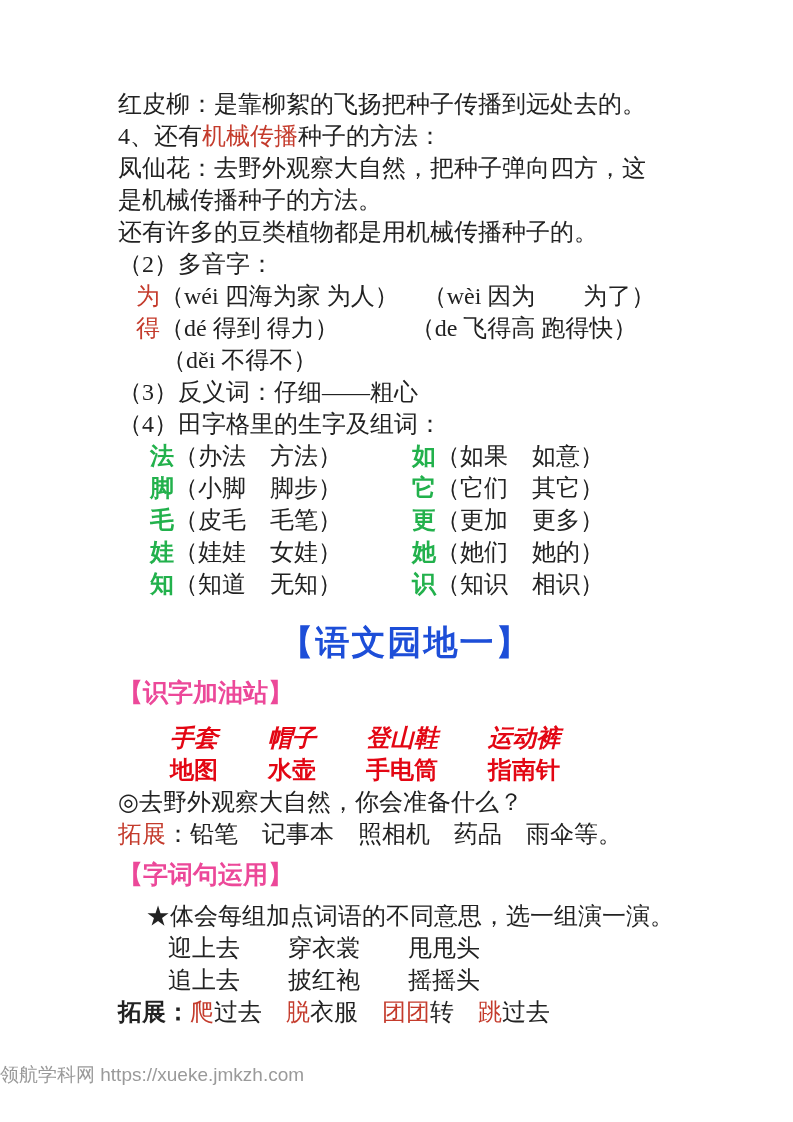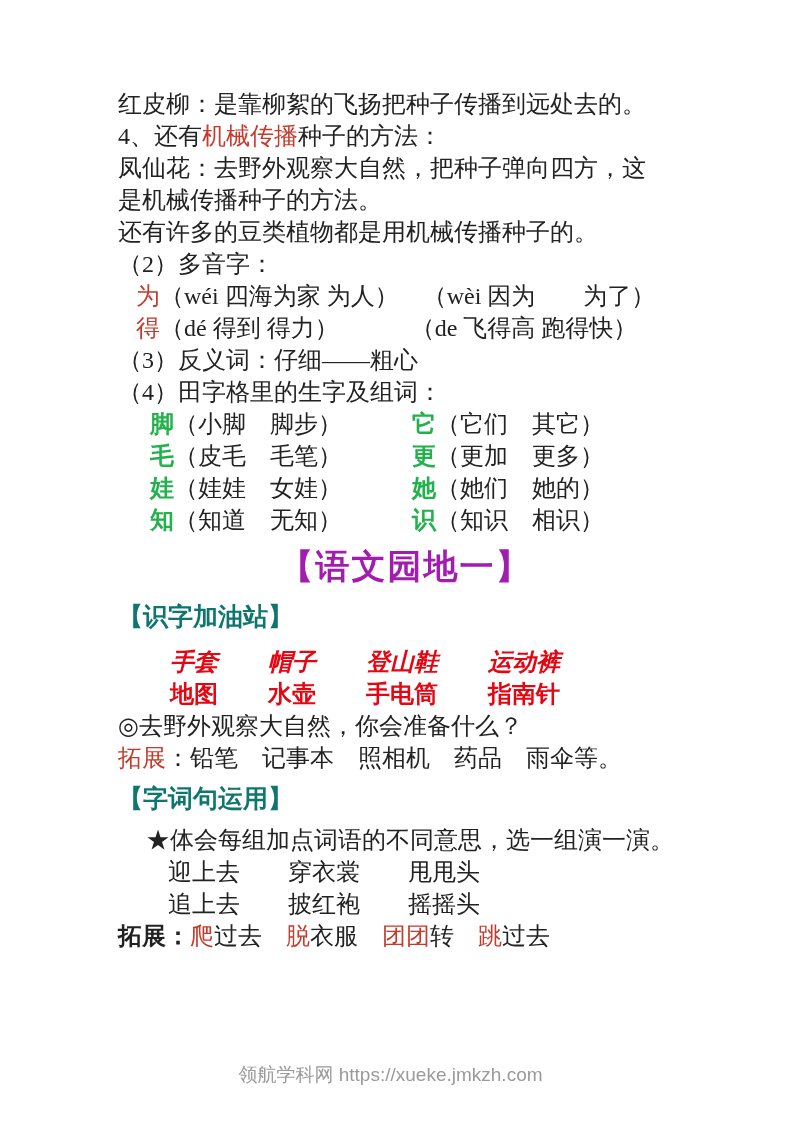--- a/index.html
+++ b/index.html
@@ -25,49 +25,48 @@
   .indent-32{padding-left:32px;}
   .indent-44{padding-left:44px;}
   .indent-50{padding-left:50px;}
   .indent-52{padding-left:52px;}
   .red{color:#c43b2c;}
   .boldred{color:#e30613;font-weight:bold;font-family:"Liberation Sans","DejaVu Sans",sans-serif;}
   .green{color:#22b14c;font-weight:bold;font-family:"Liberation Sans","DejaVu Sans",sans-serif;}
   .blackbold{font-weight:bold;font-family:"Liberation Sans","DejaVu Sans",sans-serif;}
   .char-left{display:inline-block;width:262px;}
   .garden-title{
-    margin:8px 0 0 0;
+    margin:20px 0 0 0;
     height:44px;
     line-height:44px;
     text-align:center;
     font-size:34px;
     font-weight:bold;
-    color:#a21caf;
+    color:#1d4ed8;
     font-family:"Liberation Sans","DejaVu Sans",sans-serif;
     letter-spacing:2px;
   }
   .section-heading{
     margin:0;
     font-size:25px;
     line-height:32px;
     font-weight:bold;
     font-family:"Liberation Sans","DejaVu Sans",sans-serif;
-    color:#0f766e;
+    color:#ec4899;
   }
   .mt8{margin-top:8px;}
   .mt10{margin-top:10px;margin-left:28px;}
   .mt12{margin-top:12px;}
   .mt14{margin-top:14px;font-style:italic;}
   .word-cell{display:inline-block;margin-right:50px;}
   .word-cell:last-child{margin-right:0;}
   .footer{
     position:absolute;
     left:0;right:12px;
     top:1062px;
-    text-align:center;
     font-size:19px;
     color:#9a9a9a;
     font-family:"Liberation Sans","DejaVu Sans",sans-serif;
   }
 </style>
 </head>
 <body>
 
 <div class="page">
   <div class="content">
@@ -79,25 +78,27 @@
     <p class="ln">凤仙花：去野外观察大自然，把种子弹向四方，这</p>
     <p class="ln">是机械传播种子的方法。</p>
     <p class="ln">还有许多的豆类植物都是用机械传播种子的。</p>
 
     <p class="ln">（2）多音字：</p>
 
     <p class="ln indent-18"><span class="red">为</span><span>（wéi 四海为家 为人）　（wèi 因为　　为了）</span></p>
 
     <p class="ln indent-18"><span class="red">得</span><span>（dé 得到 得力）　　　（de 飞得高 跑得快）</span></p>
 
+    <p class="ln indent-44">（děi 不得不）</p>
 
     <p class="ln">（3）反义词：仔细——粗心</p>
 
     <p class="ln">（4）田字格里的生字及组词：</p>
 
+    <p class="ln indent-32"><span class="char-left"><span class="green">法</span><span>（办法　方法）</span></span><span class="green">如</span><span>（如果　如意）</span></p>
 
     <p class="ln indent-32"><span class="char-left"><span class="green">脚</span><span>（小脚　脚步）</span></span><span class="green">它</span><span>（它们　其它）</span></p>
 
     <p class="ln indent-32"><span class="char-left"><span class="green">毛</span><span>（皮毛　毛笔）</span></span><span class="green">更</span><span>（更加　更多）</span></p>
 
     <p class="ln indent-32"><span class="char-left"><span class="green">娃</span><span>（娃娃　女娃）</span></span><span class="green">她</span><span>（她们　她的）</span></p>
 
     <p class="ln indent-32"><span class="char-left"><span class="green">知</span><span>（知道　无知）</span></span><span class="green">识</span><span>（知识　相识）</span></p>
 
     <p class="garden-title">【语文园地一】</p>

